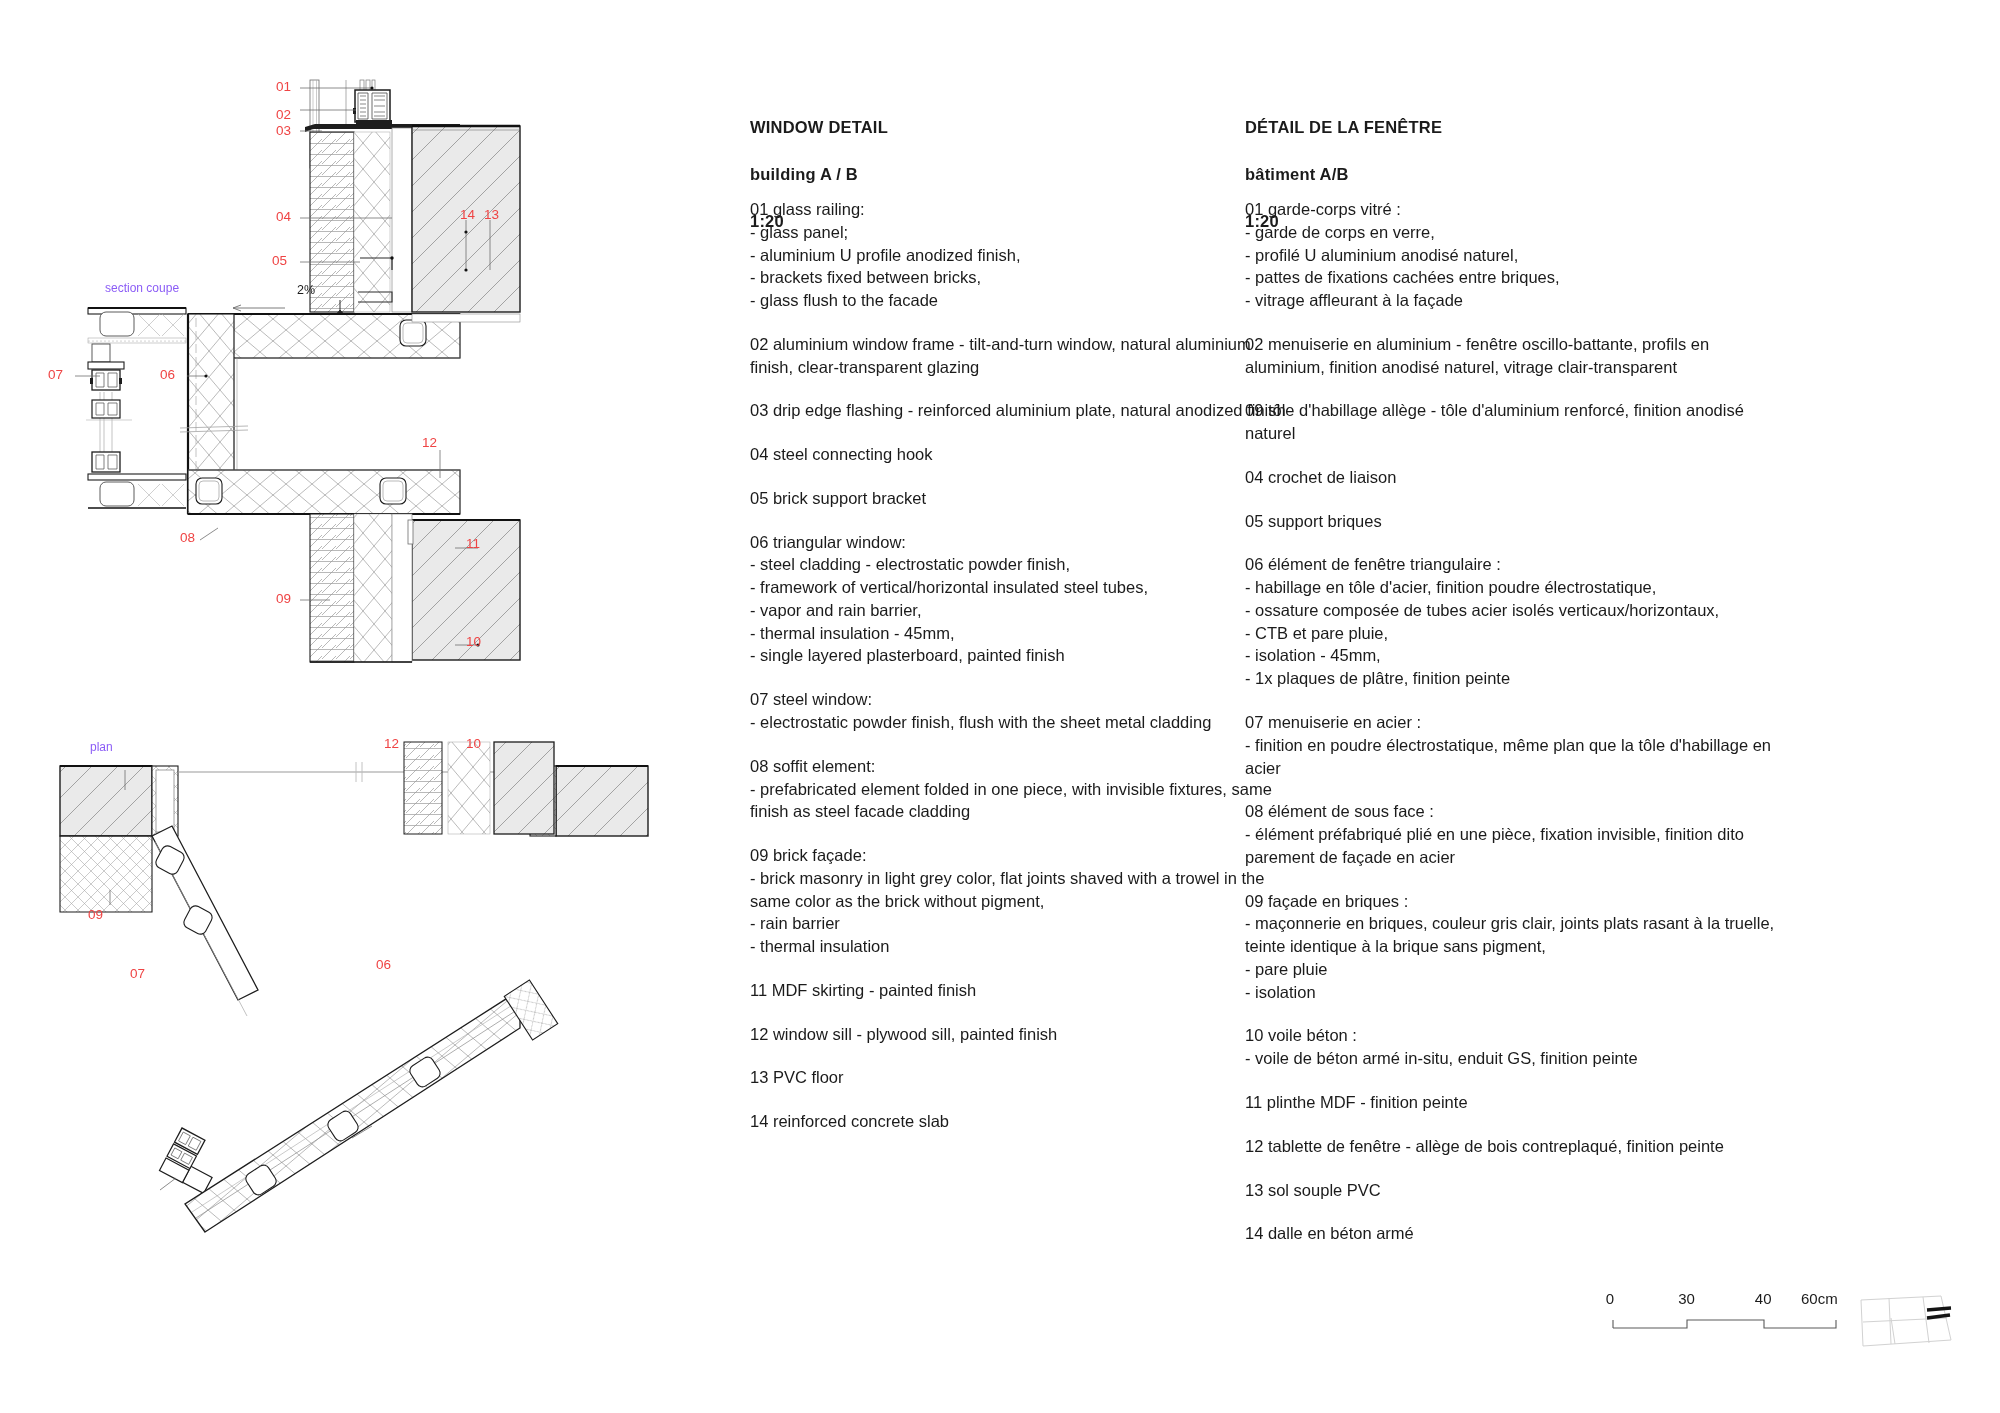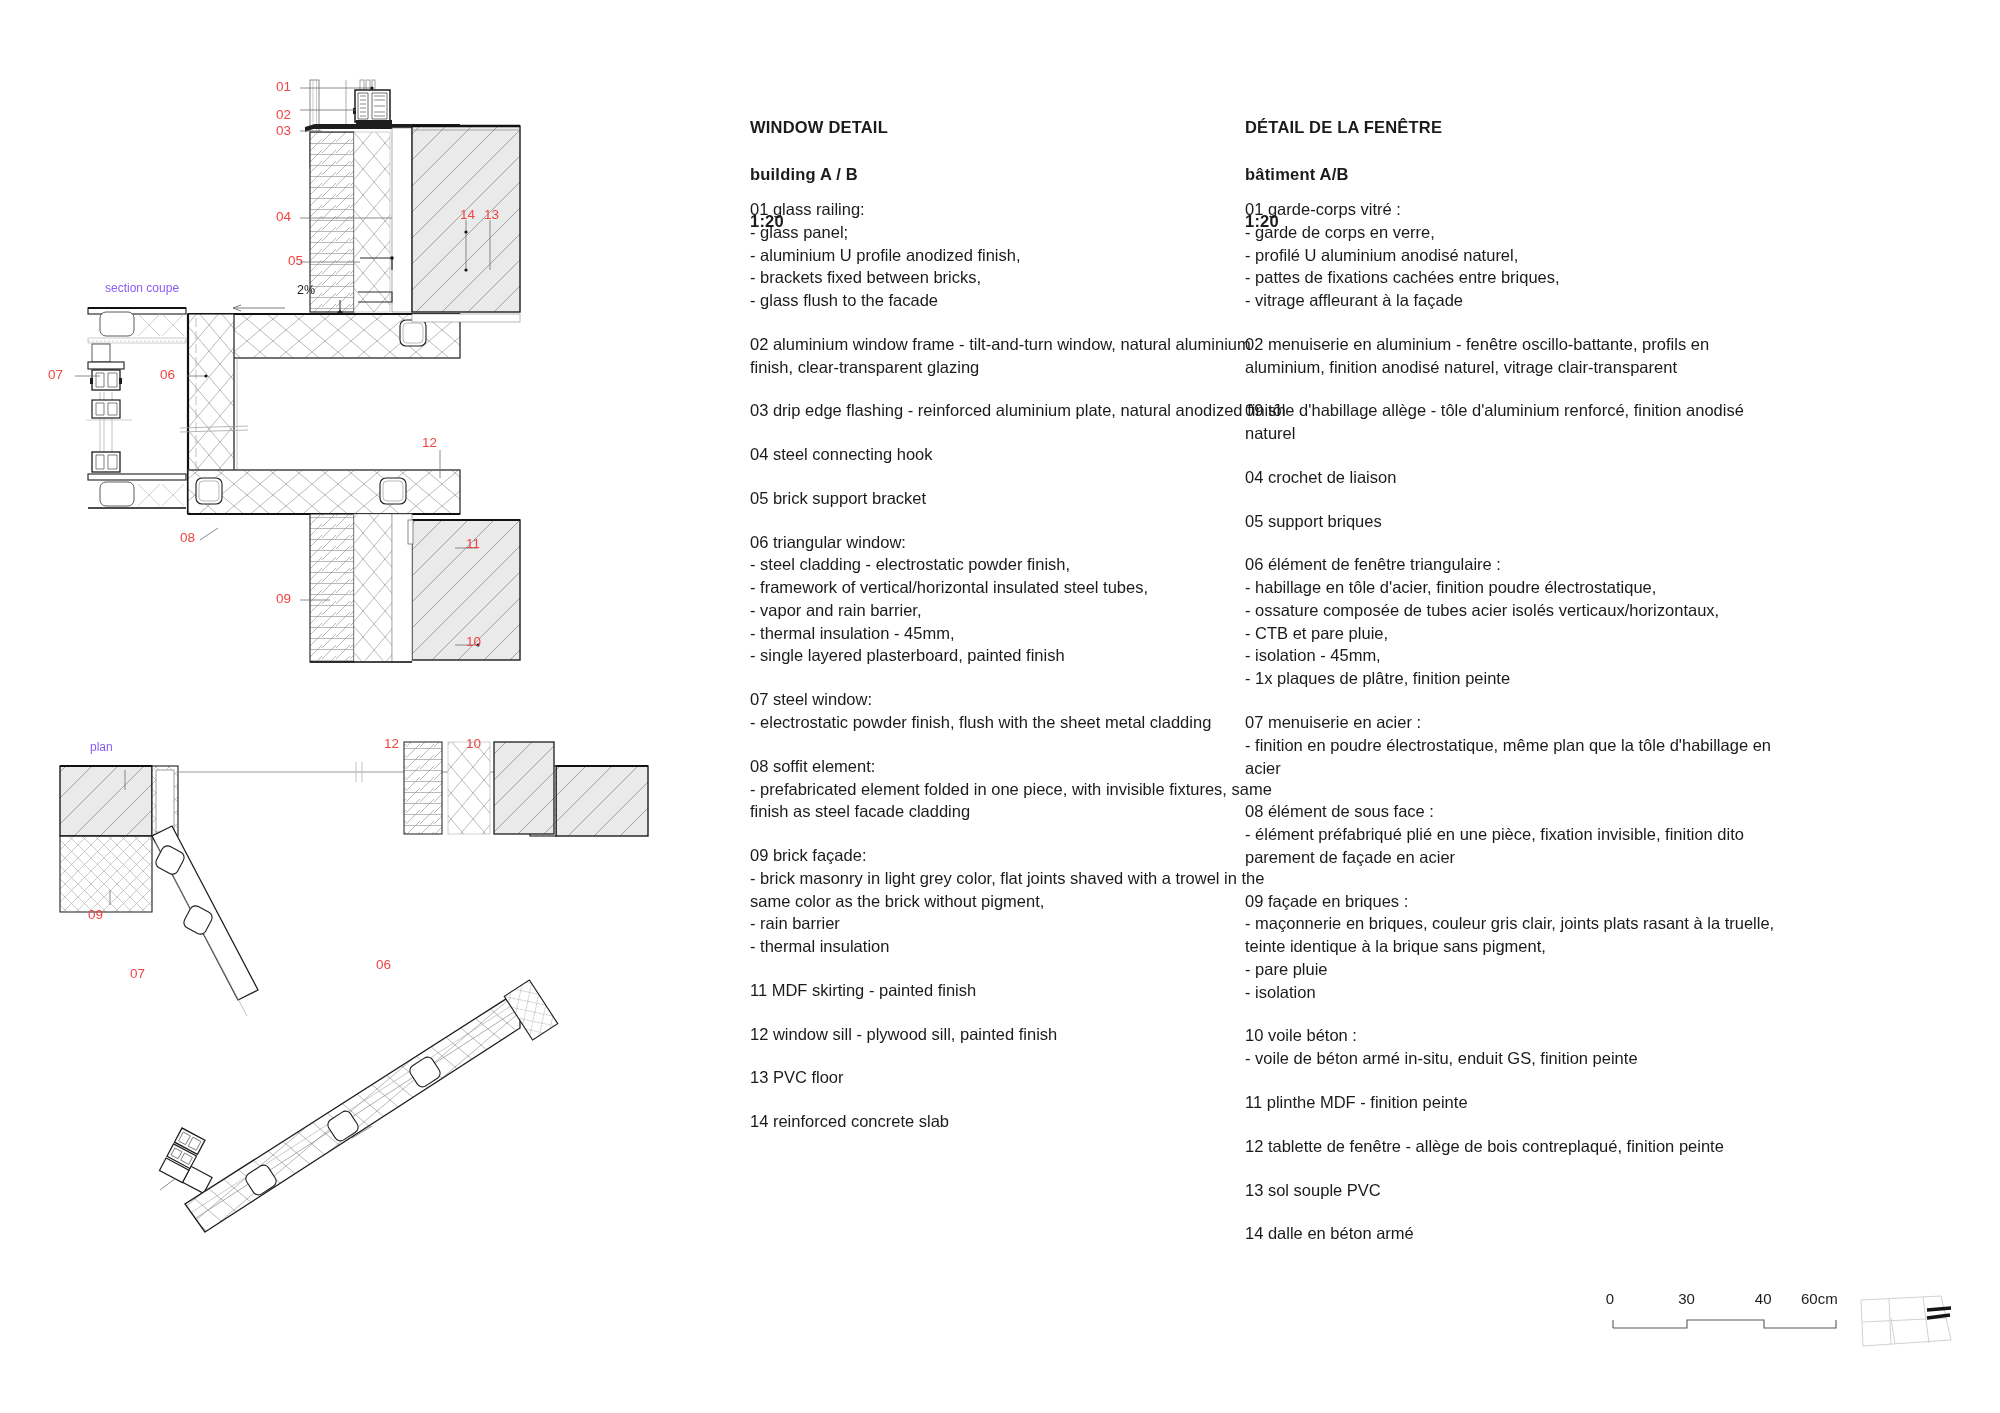--- a/index.html
+++ b/index.html
@@ -368,21 +368,21 @@
   </svg>
 
   <div class="dwg-caption" style="left:105px; top:281px;">section  coupe</div>
   <div class="dwg-caption" style="left:90px; top:740px;">plan</div>
   <div class="dwg-label" style="left:297px; top:283px; font-size:12.5px;">2%</div>
 
   <div class="tag-num" style="left:276px; top:79px;">01</div>
   <div class="tag-num" style="left:276px; top:101px;margin-top:6px;">02</div>
   <div class="tag-num" style="left:276px; top:123px;">03</div>
   <div class="tag-num" style="left:276px; top:209px;">04</div>
-  <div class="tag-num" style="left:288px; top:253px;">05</div>
+  <div class="tag-num" style="left:272px; top:253px;">05</div>
   <div class="tag-num" style="left:160px; top:367px;">06</div>
   <div class="tag-num" style="left:48px;  top:367px;">07</div>
   <div class="tag-num" style="left:180px; top:530px;">08</div>
   <div class="tag-num" style="left:276px; top:591px;">09</div>
   <div class="tag-num" style="left:466px; top:634px;">10</div>
   <div class="tag-num" style="left:466px; top:536px;">11</div>
   <div class="tag-num" style="left:422px; top:435px;">12</div>
   <div class="tag-num" style="left:484px; top:207px;">13</div>
   <div class="tag-num" style="left:460px; top:207px;">14</div>
 

